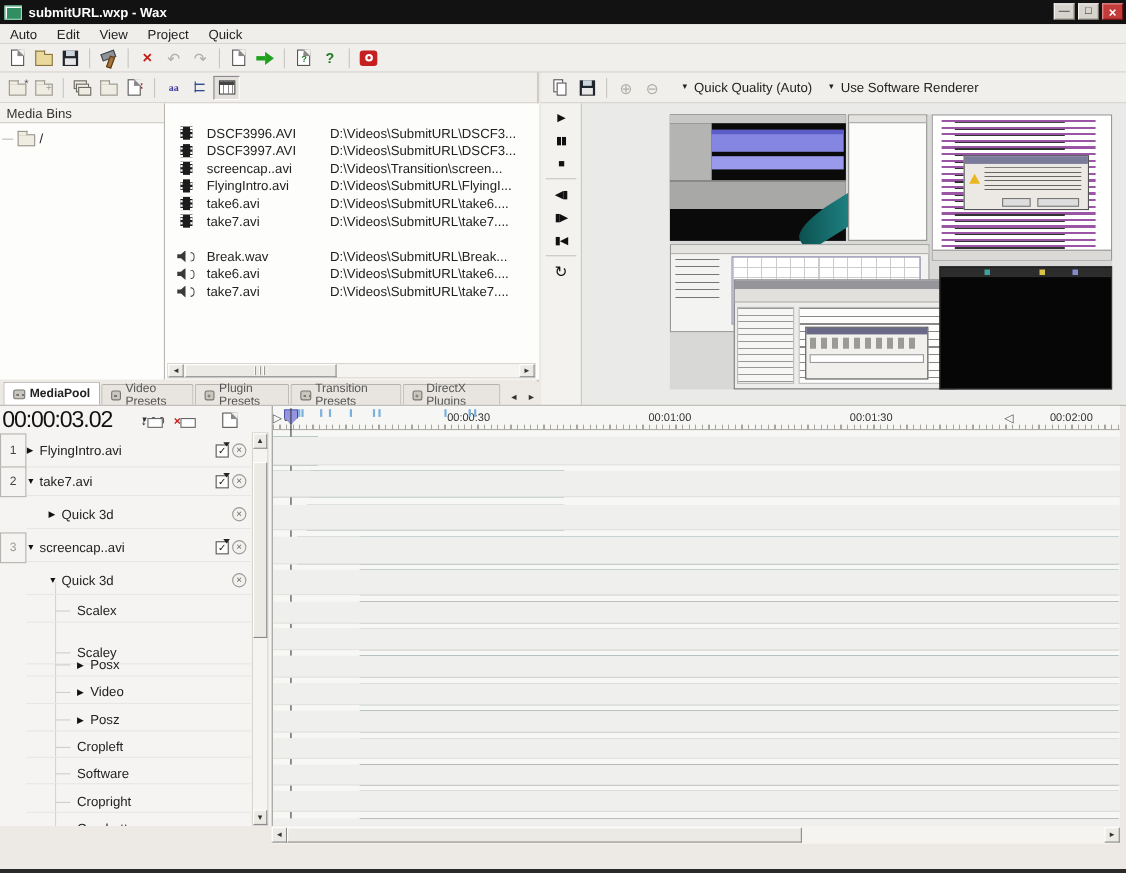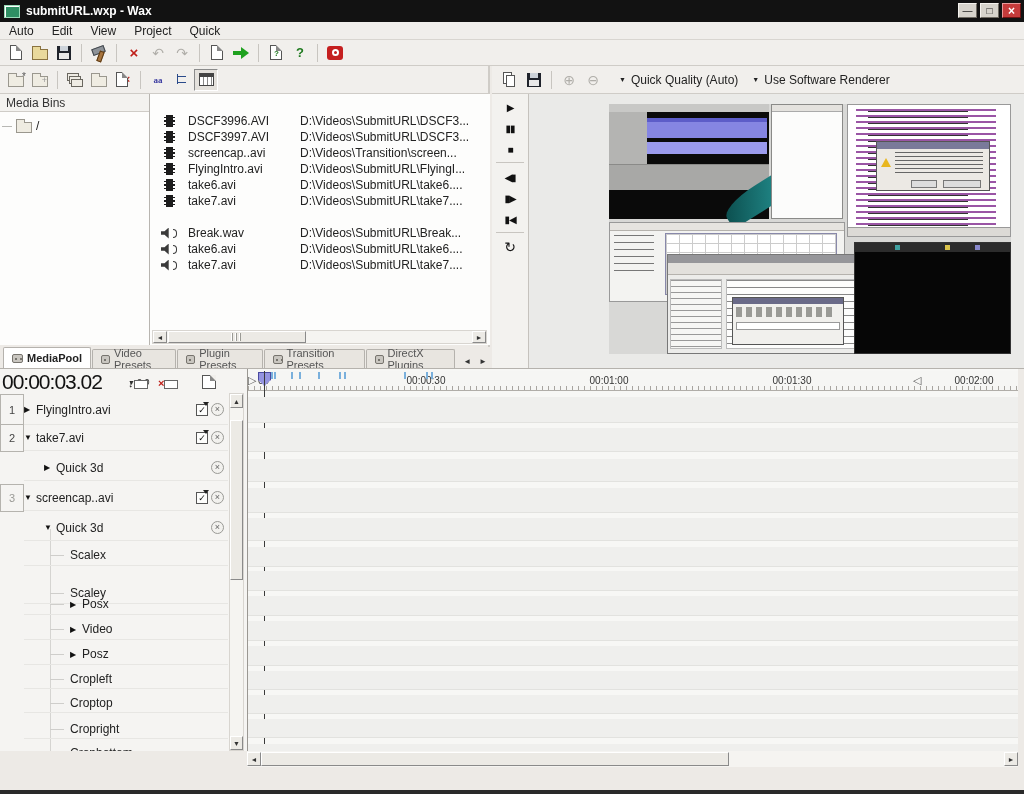--- a/index.html
+++ b/index.html
@@ -572,21 +572,21 @@
             <div class="conn-h" style="left: 26px; top: 10px; width: 14px;"></div>
             <span class="exp">▶</span>
             <span>Posz</span>
           </div>
           <div class="track-row" style="top: 300px; height: 20px; padding-left: 46px;">
             <div class="conn-h" style="left: 26px; top: 10px; width: 14px;"></div>
             <span>Cropleft</span>
           </div>
           <div class="track-row" style="top: 324px; height: 20px; padding-left: 46px;">
             <div class="conn-h" style="left: 26px; top: 10px; width: 14px;"></div>
-            <span>Croptop</span>
+            <span>Software</span>
           </div>
           <div class="track-row" style="top: 350px; height: 20px; padding-left: 46px;">
             <div class="conn-h" style="left: 26px; top: 10px; width: 14px;"></div>
             <span>Cropright</span>
           </div>
           <div class="track-row" style="top: 374px; height: 20px; padding-left: 46px;">
             <span>Cropbottom</span>
           </div>
         </div>
 

